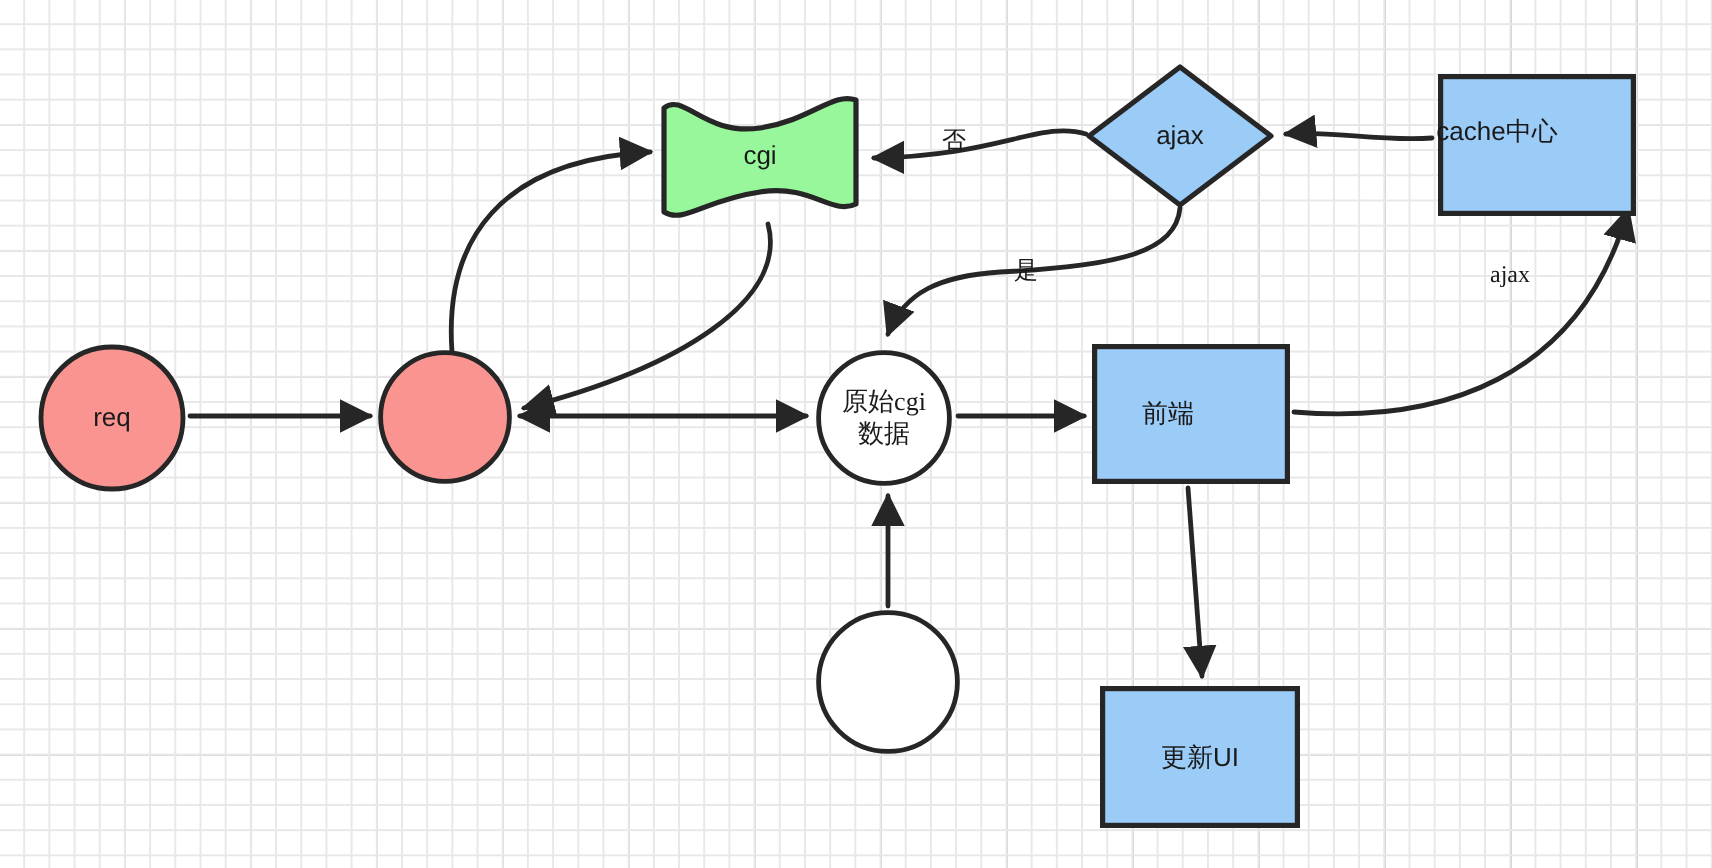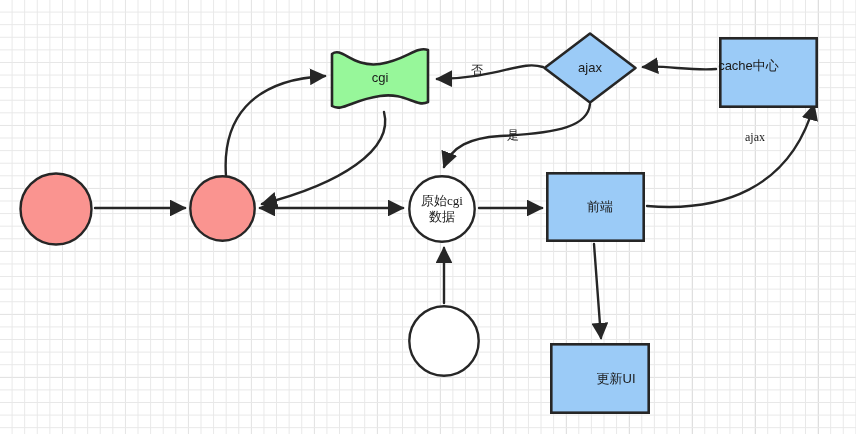--- a/index.html
+++ b/index.html
@@ -93,20 +93,21 @@
 
       <path d="M 647 206 C 720 212 790 190 814 105" marker-end="url(#ah)"></path>
     </g>
   </svg>
 
   <div class="shape" style="left:19px;top:172px;width:74px;height:74px;">
     <svg width="74" height="74" viewBox="0 0 74 74">
       <circle cx="37" cy="37" r="35.5" fill="#FA9490" stroke="#262626" stroke-width="2.4"></circle>
     </svg>
   </div>
+  <div class="node-label" style="left:19px;top:172px;width:74px;height:74px;">req</div>
 
   <div class="shape" style="left:189px;top:175px;width:67px;height:67px;">
     <svg width="67" height="67" viewBox="0 0 67 67">
       <circle cx="33.5" cy="33.5" r="32.2" fill="#FA9490" stroke="#262626" stroke-width="2.4"></circle>
     </svg>
   </div>
 
   <div class="shape" style="left:330px;top:44px;width:100px;height:68px;">
     <svg width="100" height="68" viewBox="0 0 100 68">
       <path d="M 2 10
@@ -140,32 +141,32 @@
     </svg>
   </div>
   <div class="node-label" style="left:408px;top:175px;width:68px;height:68px;font-family:Liberation Serif, serif;">原始cgi
 数据</div>
 
   <div class="shape" style="left:546px;top:172px;width:99px;height:70px;">
     <svg width="99" height="70" viewBox="0 0 99 70">
       <rect x="1.3" y="1.3" width="96.4" height="67.4" fill="#9BCBF7" stroke="#262626" stroke-width="2.6"></rect>
     </svg>
   </div>
-  <div class="node-label" style="left:546px;top:172px;width:76px;height:70px;padding-left:16px;">前端</div>
+  <div class="node-label" style="left:546px;top:172px;width:76px;height:70px;">前端</div>
 
   <div class="shape" style="left:408px;top:305px;width:72px;height:72px;">
     <svg width="72" height="72" viewBox="0 0 72 72">
       <circle cx="36" cy="36" r="34.7" fill="#ffffff" stroke="#262626" stroke-width="2.4"></circle>
     </svg>
   </div>
 
   <div class="shape" style="left:550px;top:343px;width:100px;height:71px;">
     <svg width="100" height="71" viewBox="0 0 100 71">
       <rect x="1.3" y="1.3" width="97.4" height="68.4" fill="#9BCBF7" stroke="#262626" stroke-width="2.6"></rect>
     </svg>
   </div>
-  <div class="node-label" style="left:550px;top:343px;width:100px;height:71px;margin-left:16px;">更新UI</div>
+  <div class="node-label" style="left:550px;top:343px;width:100px;height:71px;">更新UI</div>
 
   <div class="edge-label" style="left:471px;top:64px;">否</div>
   <div class="edge-label" style="left:507px;top:129px;">是</div>
   <div class="edge-label" style="left:745px;top:131px;font-family:Liberation Serif, serif;">ajax</div>
 
 </div>
 
 </body></html>

